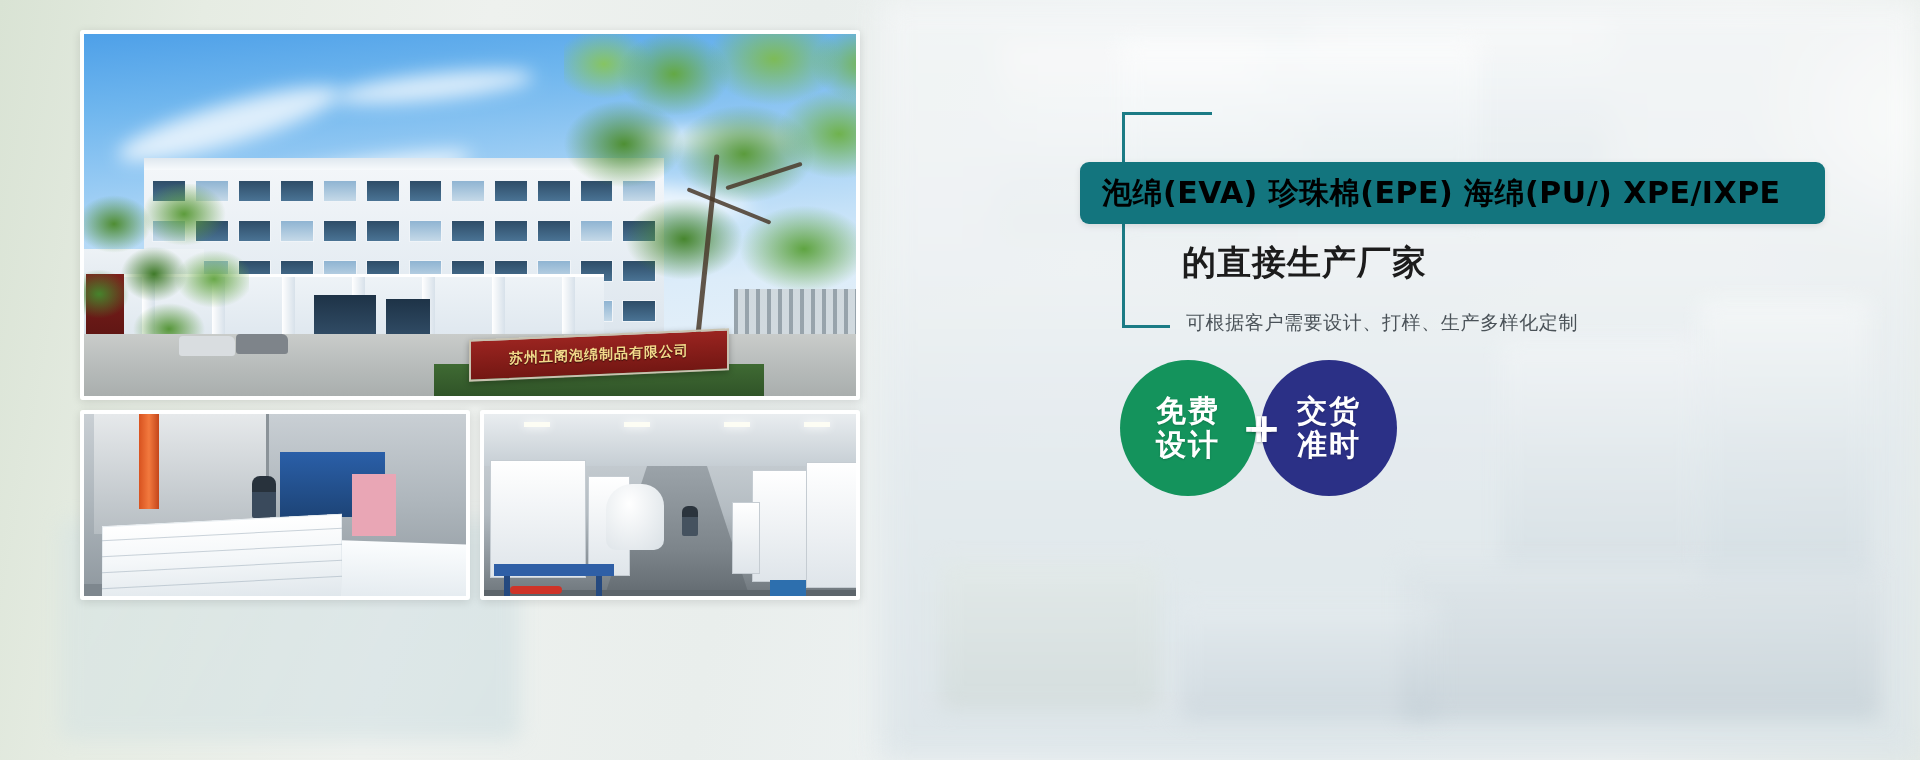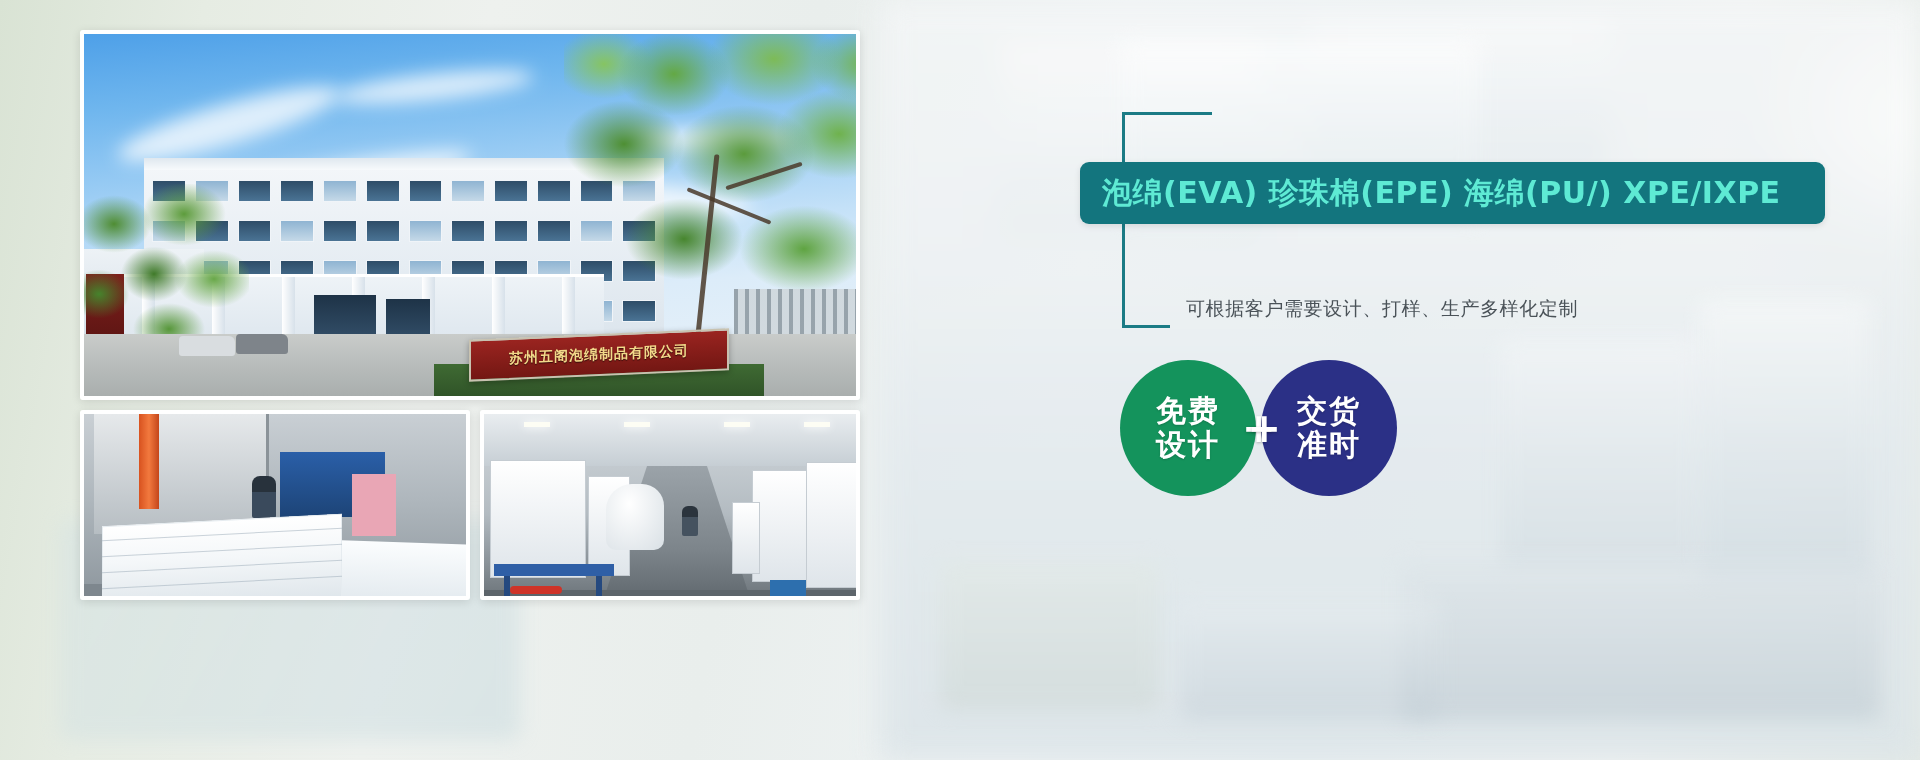--- a/index.html
+++ b/index.html
@@ -254,34 +254,34 @@
   #teal-bar{
     position:absolute; left:0px; top:72px;
     height:62px; min-width:745px;
     background:#13757e;
     border-radius:9px;
     display:flex; align-items:center;
     padding:0 22px;
     box-shadow:0 2px 6px rgba(0,0,0,.10);
   }
   #teal-bar-text{
-    color:#5eead4; font-size:30px; font-weight:bold; white-space:nowrap;
+    color:#000000; font-size:30px; font-weight:bold; white-space:nowrap;
     letter-spacing:.5px;
     font-family:"DejaVu Sans","Liberation Sans",sans-serif;
   }
 
   #line2{
     position:absolute; left:102px; top:150px;
     font-size:34px; font-weight:bold; color:#1c1c1c; letter-spacing:1px;
     white-space:nowrap;
     font-family:"DejaVu Sans","Liberation Sans",sans-serif;
   }
 
   #subline{
-    position:absolute; left:106px; top:206px;
+    position:absolute; left:106px; top:220px;
     font-size:19px; color:#4a5258; letter-spacing:.6px; white-space:nowrap;
     font-family:"DejaVu Sans","Liberation Sans",sans-serif;
   }
 
   
   #circles{
     position:absolute; left:40px; top:270px;
     display:flex; align-items:center;
   }
   .circle{
@@ -474,20 +474,21 @@
       <span class="vline"></span>
       <span class="htop"></span>
       <span class="hbot"></span>
     </div>
 
 
     <div id="teal-bar">
       <span id="teal-bar-text">泡绵(EVA)  珍珠棉(EPE)  海绵(PU/)   XPE/IXPE</span>
     </div>
 
+    <div id="line2">的直接生产厂家</div>
 
     <div id="subline">可根据客户需要设计、打样、生产多样化定制</div>
 
     <div id="circles">
       <div class="circle" id="c-green">
         <span class="cl">免费</span>
         <span class="cl">设计</span>
       </div>
       <span class="plus">+</span>
       <span class="plus">+</span>

